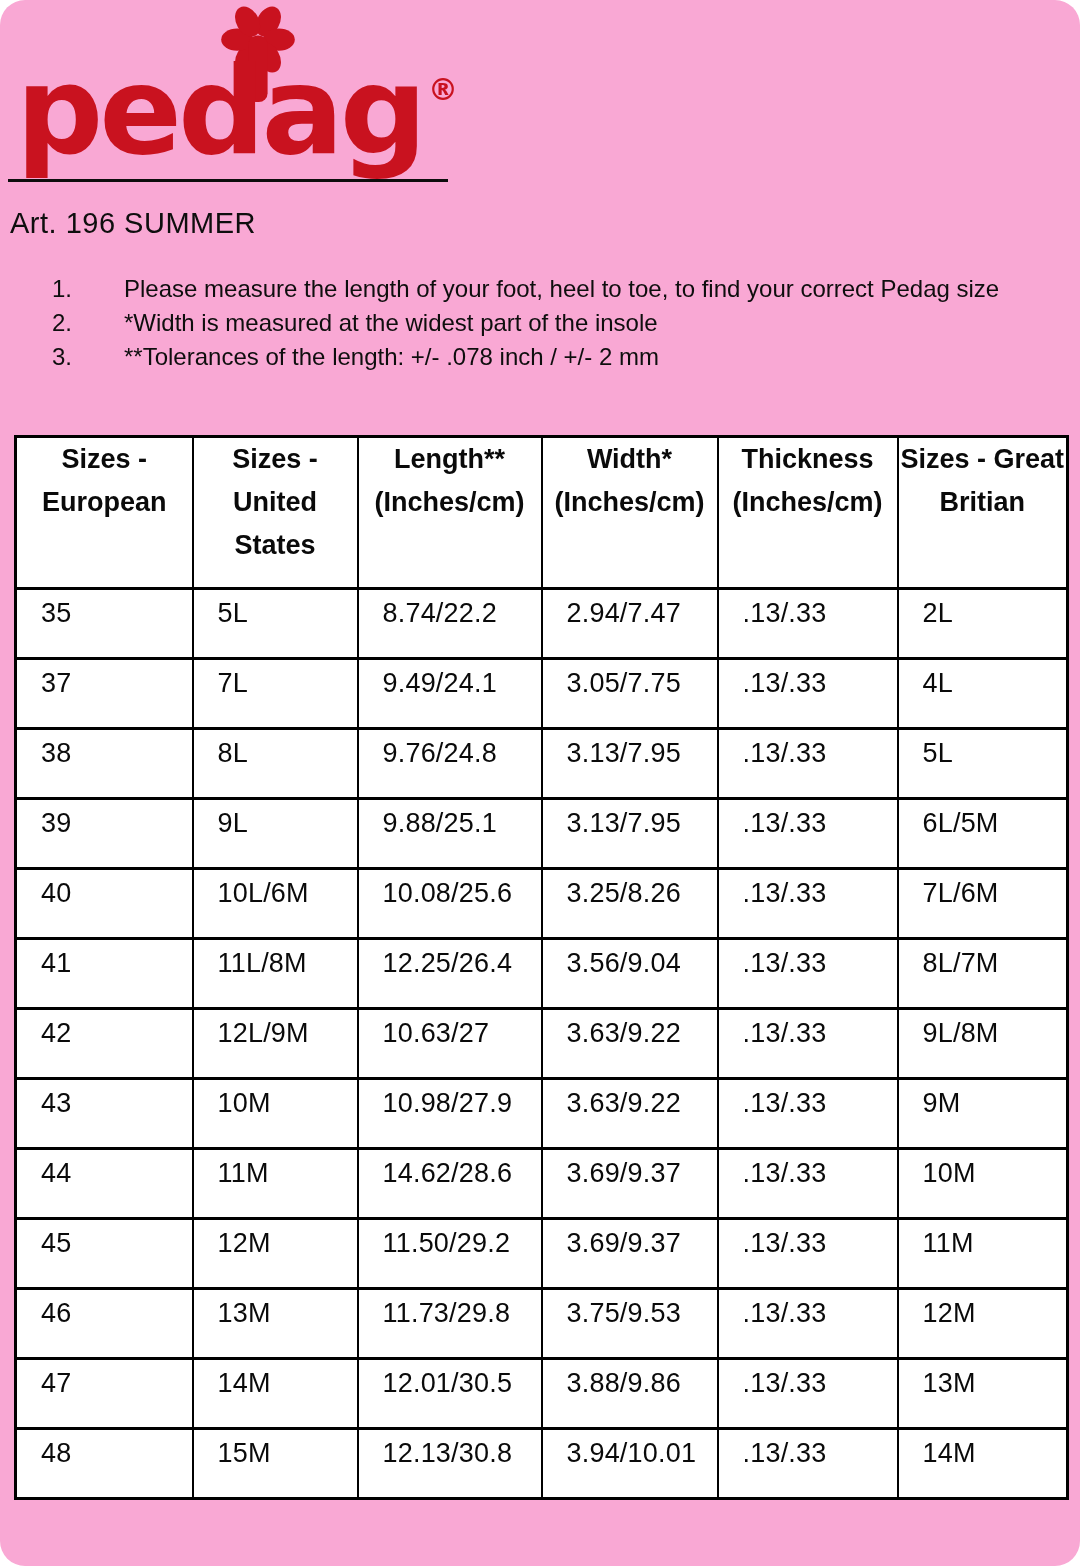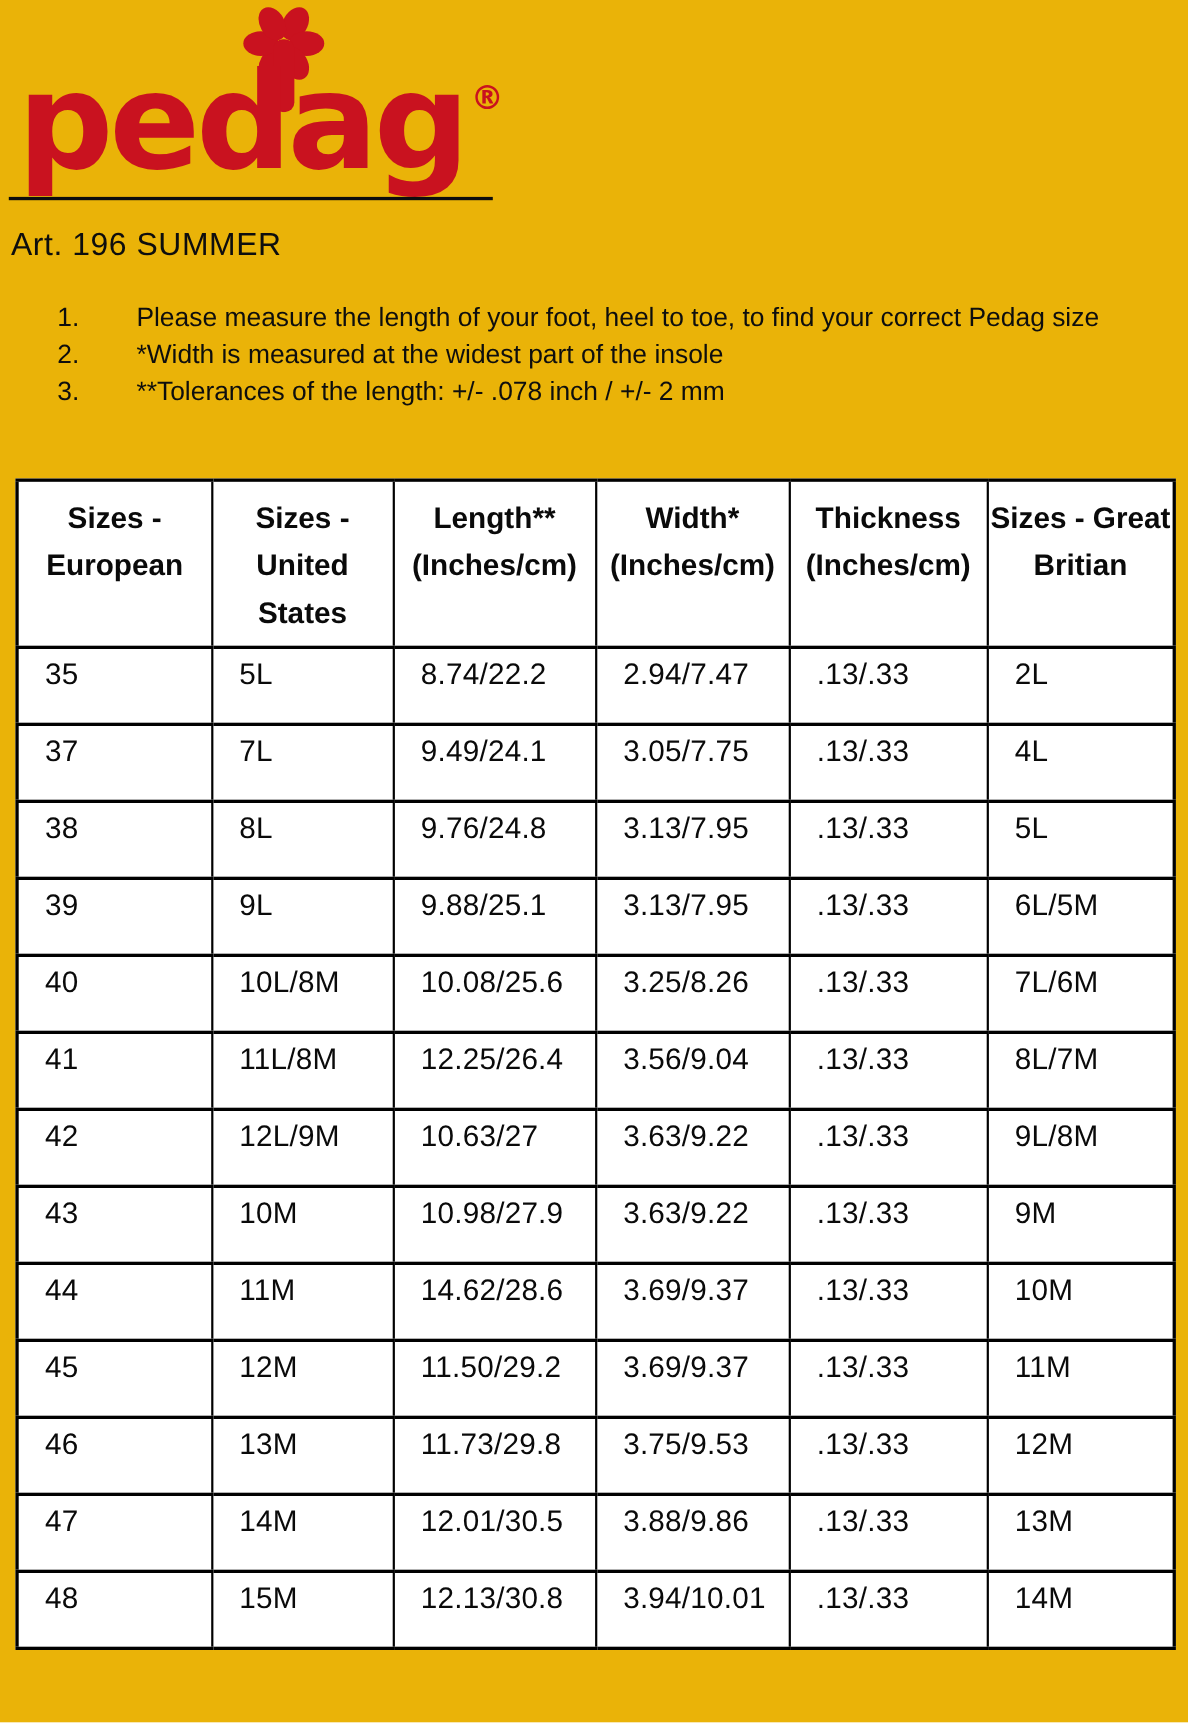--- a/index.html
+++ b/index.html
@@ -1,21 +1,21 @@
 <!DOCTYPE html>
 <html><head>
 <meta charset="utf-8">
 <style>
   * { margin:0; padding:0; box-sizing:border-box; }
   html,body { background:#ffffff; }
   body {
     width:1080px; height:1566px; overflow:hidden; position:relative;
     font-family:"Liberation Sans", sans-serif; color:#101010;
   }
-  .page { position:absolute; inset:0; background:#eab308; }
+  .page { position:absolute; inset:0; background:#f9a8d4;border-radius:25px; }
 
   
   .logo { position:absolute; left:0; top:0; width:470px; height:200px; }
   .brand {
     position:absolute; left:16px; top:50px;
     font-family:"DejaVu Sans", sans-serif; font-weight:700;
     font-size:122px; line-height:1; letter-spacing:-4px; color:#c9121f;
   }
   .flower { position:absolute; left:218px; top:2px; }
   .reg {
@@ -51,21 +51,21 @@
     position:absolute; left:14px; top:435px; width:1052px;
     border-collapse:collapse; table-layout:fixed;
     color:#0a0a0a; background:#ffffff;
     border:3px solid #000;
   }
   .size-table th, .size-table td {
     border:2px solid #000;
     border-top-width:3px; border-bottom-width:3px;
   }
   .size-table th {
-    height:152px; vertical-align:top; padding-top:12px;
+    height:152px; vertical-align:top; 
     font-size:27px; font-weight:700; line-height:43px;
     text-align:center; white-space:pre-line;
   }
   .size-table td {
     height:70px; vertical-align:top;
     padding:8px 2px 0 24px;
     font-size:27px; line-height:30px; font-weight:400;
     text-align:left; letter-spacing:0.2px;
   }
 </style>
@@ -162,21 +162,21 @@
         <tr>
           <td>39</td>
           <td>9L</td>
           <td>9.88/25.1</td>
           <td>3.13/7.95</td>
           <td>.13/.33</td>
           <td>6L/5M</td>
         </tr>
         <tr>
           <td>40</td>
-          <td>10L/8M</td>
+          <td>10L/6M</td>
           <td>10.08/25.6</td>
           <td>3.25/8.26</td>
           <td>.13/.33</td>
           <td>7L/6M</td>
         </tr>
         <tr>
           <td>41</td>
           <td>11L/8M</td>
           <td>12.25/26.4</td>
           <td>3.56/9.04</td>

